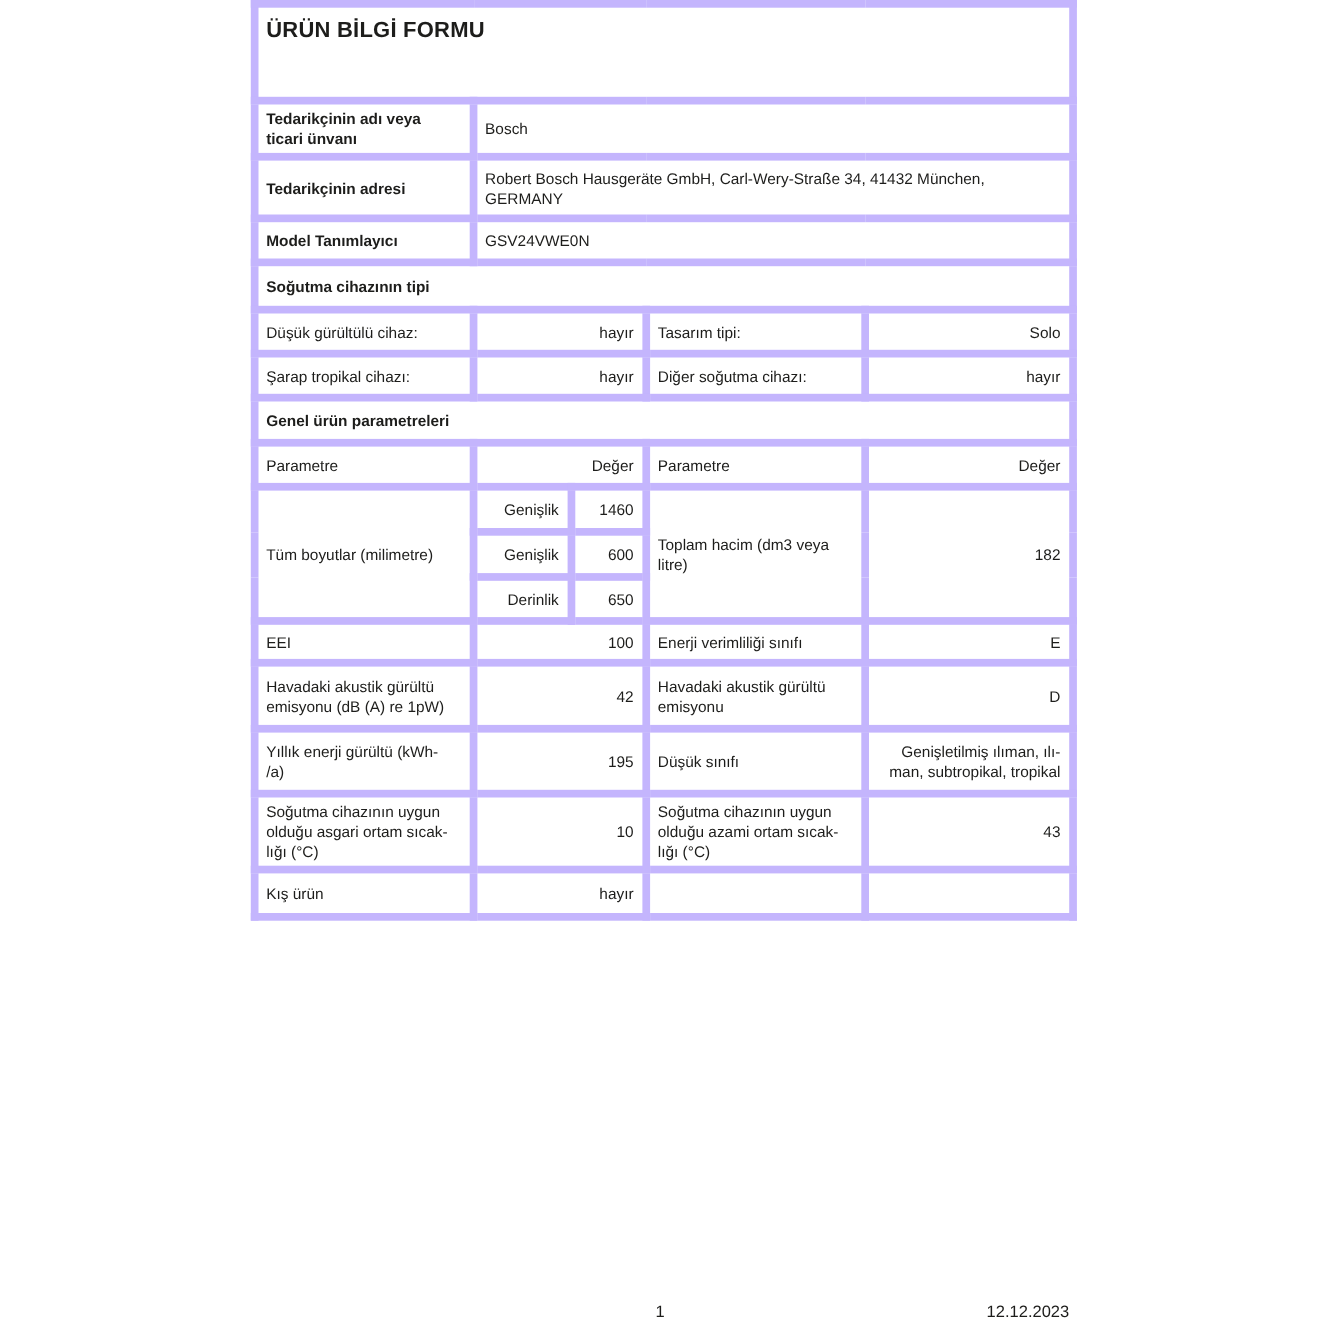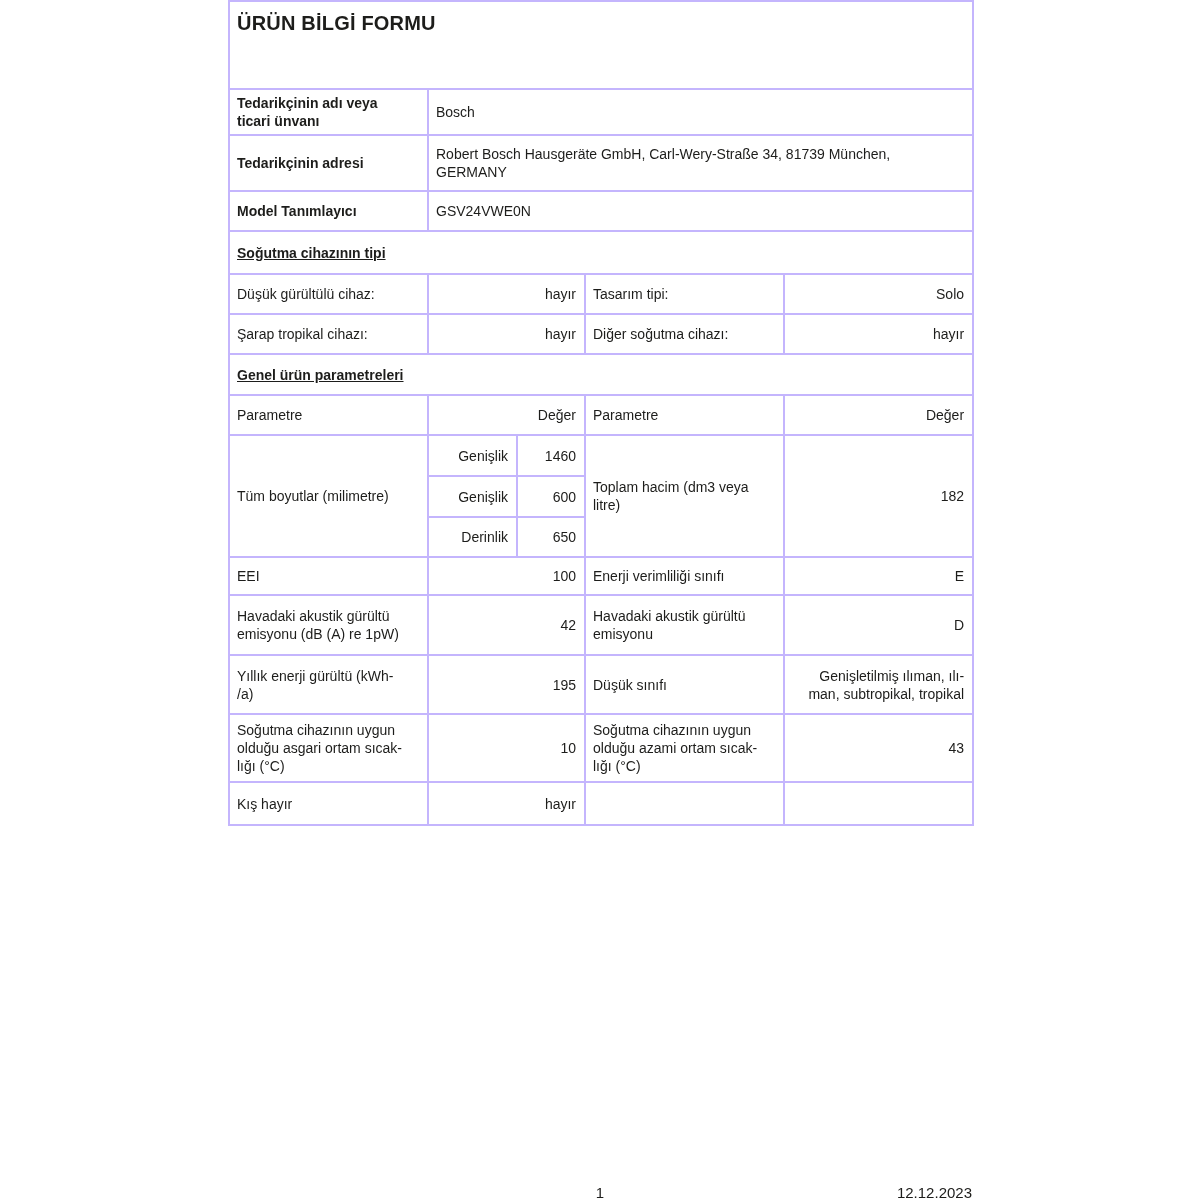--- a/index.html
+++ b/index.html
@@ -11,39 +11,39 @@
   }
   .sheet { position: relative; width: 1200px; height: 1200px; background: #ffffff; overflow: hidden; }
 
   table.product-table {
     position: absolute; left: 228px; top: 0;
     width: 744px;
     border-collapse: collapse;
     table-layout: fixed;
   }
   td {
-    border: 2px solid #c4b5fd;
+    border: 7px solid #c4b5fd;
     font-size: 14px;
     line-height: 18px;
     padding: 4px 8px 4px 7px;
     vertical-align: middle;
     white-space: pre-line;
     overflow: hidden;
   }
   td.title-cell {
     vertical-align: top;
     padding-top: 9px;
     font-size: 20px;
     line-height: 24px;
     font-weight: bold;
     letter-spacing: 0.2px;
   }
   td.b { font-weight: bold; }
   td.c { text-align: right; }
-  td.sec { font-weight: bold; text-decoration: underline; }
+  td.sec { font-weight: bold; }
 
   .footer-page {
     position: absolute; left: 0; top: 1184px; width: 1200px;
     text-align: center; font-size: 15px; line-height: 18px;
   }
   .footer-date {
     position: absolute; top: 1184px; right: 228px;
     font-size: 15px; line-height: 18px; text-align: right;
   }
 </style>
@@ -67,21 +67,21 @@
     </tr>
 
     <tr style="height:45px">
       <td class="b">Tedarikçinin adı veya
 ticari ünvanı</td>
       <td colspan="4">Bosch</td>
     </tr>
 
     <tr style="height:56px">
       <td class="b">Tedarikçinin adresi</td>
-      <td colspan="4">Robert Bosch Hausgeräte GmbH, Carl-Wery-Straße 34, 81739 München,
+      <td colspan="4">Robert Bosch Hausgeräte GmbH, Carl-Wery-Straße 34, 41432 München,
 GERMANY</td>
     </tr>
 
     <tr style="height:40px">
       <td class="b">Model Tanımlayıcı</td>
       <td colspan="4">GSV24VWE0N</td>
     </tr>
 
     <tr style="height:43px">
       <td colspan="5" class="sec">Soğutma cihazının tipi</td>
@@ -161,21 +161,21 @@
 olduğu asgari ortam sıcak-
 lığı (°C)</td>
       <td colspan="2" class="c">10</td>
       <td>Soğutma cihazının uygun
 olduğu azami ortam sıcak-
 lığı (°C)</td>
       <td class="c">43</td>
     </tr>
 
     <tr style="height:43px">
-      <td>Kış hayır</td>
+      <td>Kış ürün</td>
       <td colspan="2" class="c">hayır</td>
       <td></td>
       <td class="c"></td>
     </tr>
   </tbody>
     </table>
 
   <div class="footer-page">1</div>
   <div class="footer-date">12.12.2023</div>
 

